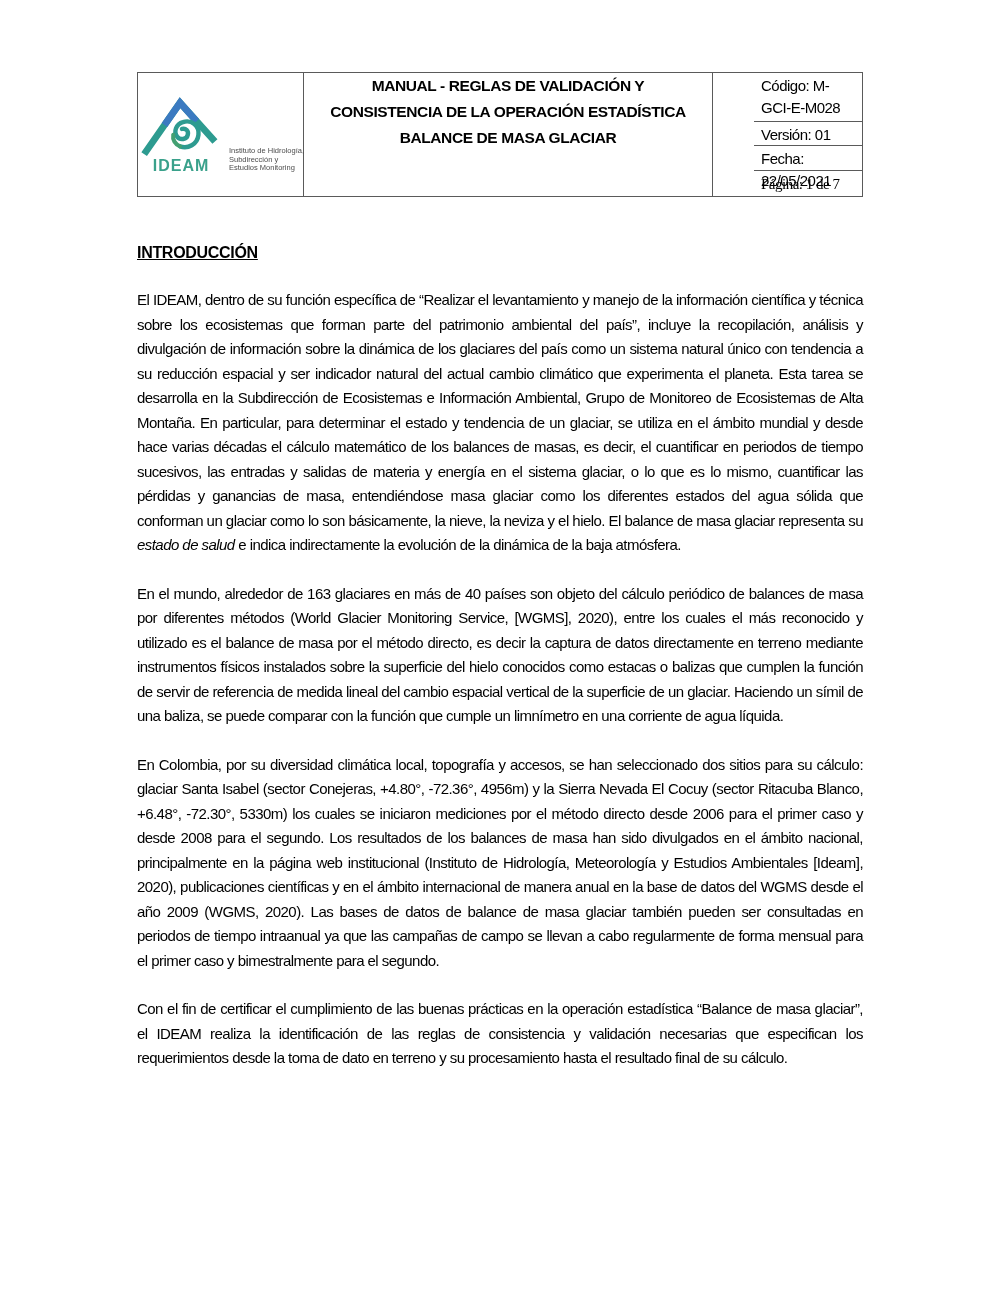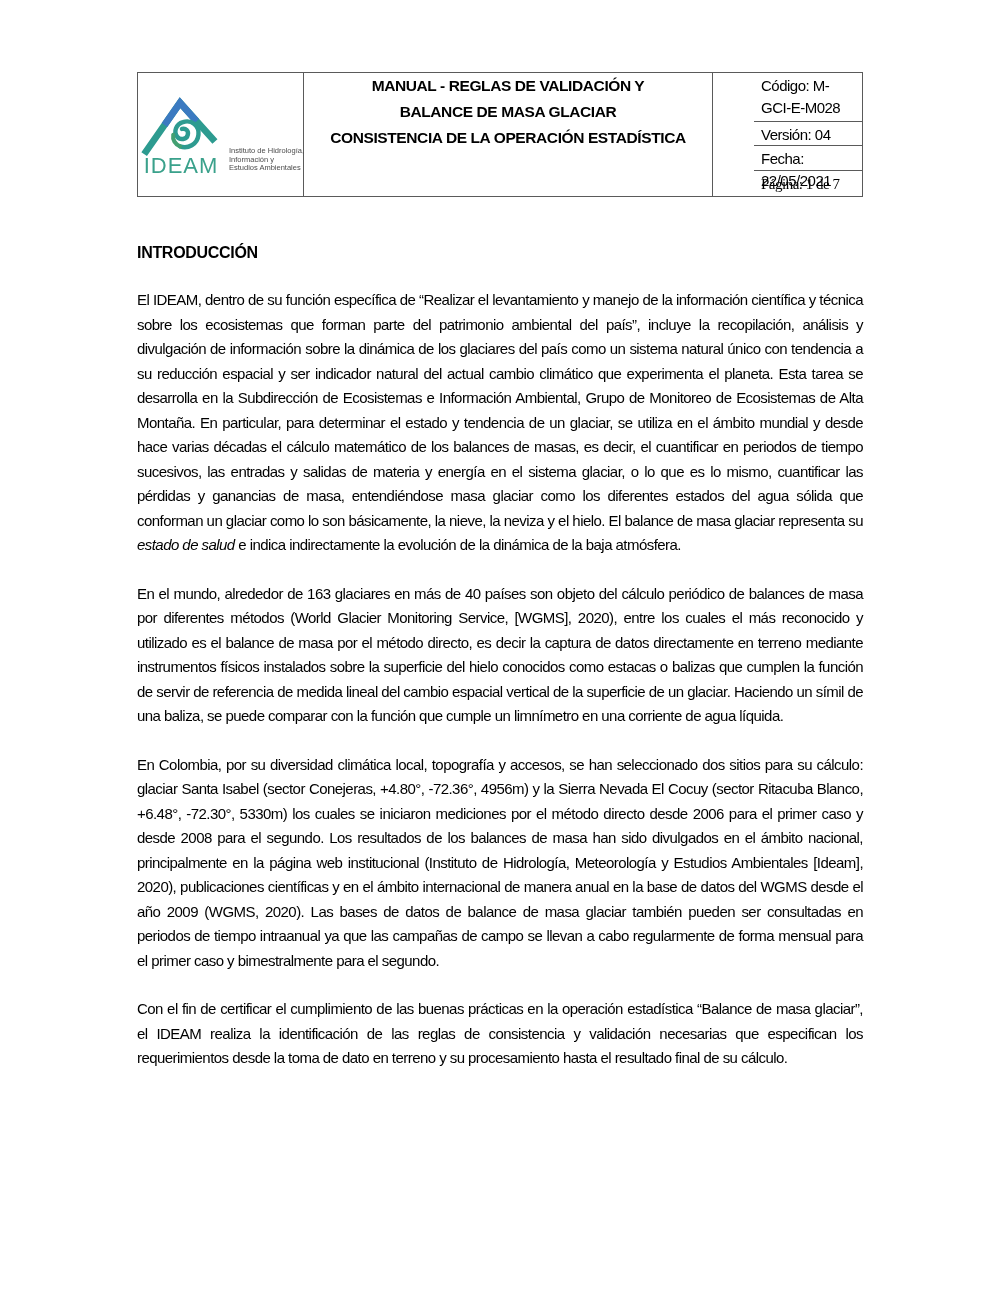--- a/index.html
+++ b/index.html
@@ -45,22 +45,22 @@
   .logo-wrap {
     display: flex;
     align-items: flex-end;
   }
   .logo-left {
     display: flex;
     flex-direction: column;
     align-items: center;
   }
   .logo-acronym {
-    font-size: 22px;
-    font-weight: normal;
+    font-size: 16px;
+    font-weight: bold;
     color: #3aa18b;
     letter-spacing: 1px;
     line-height: 20px;
     margin-top: -2px;
   }
   .logo-org {
     font-size: 7.5px;
     font-weight: normal;
     color: #4d4d4d;
     line-height: 8.5px;
@@ -100,20 +100,21 @@
     border-bottom: none;
     font-family: Liberation Serif, serif;
   }
 
   
   .section-heading {
     margin: 47px 0 26px 0;
     font-size: 16px;
     font-weight: bold;
     letter-spacing: -0.3px;
+    text-decoration: underline;
   }
   .body-text p {
     margin: 0 0 24px 0;
     font-size: 15px;
     letter-spacing: -0.55px;
     line-height: 24.5px;
     text-align: justify;
   }
   .body-text em {
   }
@@ -135,35 +136,35 @@
 
               <path d="M28,32 L44,9 L61,28" fill="none" stroke="#3b7ac1" stroke-width="7" stroke-linejoin="miter"></path>
 
               <path d="M46,36 c4,-1 7,2 6,6 c-1,5 -8,6 -11,2 c-4,-5 -1,-13 6,-15 c9,-3 17,4 16,13 c-1,10 -11,15 -19,12" fill="none" stroke="#2d9b90" stroke-width="4.6" stroke-linecap="round"></path>
               <path d="M44,54 c-5,-2 -8,-7 -7,-12" fill="none" stroke="#43a072" stroke-width="4.2" stroke-linecap="round"></path>
             </svg>
             <div class="logo-acronym">IDEAM</div>
           </div>
           <div class="logo-org">
             <div>Instituto de Hidrología,</div>
-            <div>Información y</div>
-            <div>Estudios Ambientales</div>
+            <div>Subdirección y</div>
+            <div>Estudios Monitoring</div>
           </div>
         </div>
       </div>
 
       <div class="cell title-cell">
         <div class="title-line">MANUAL - REGLAS DE VALIDACIÓN Y</div>
+        <div class="title-line">CONSISTENCIA DE LA OPERACIÓN ESTADÍSTICA</div>
         <div class="title-line">BALANCE DE MASA GLACIAR</div>
-        <div class="title-line">CONSISTENCIA DE LA OPERACIÓN ESTADÍSTICA</div>
       </div>
 
       <div class="cell meta-cell">
         <div class="meta-row">Código: M-GCI-E-M028</div>
-        <div class="meta-row">Versión: 04</div>
+        <div class="meta-row">Versión: 01</div>
         <div class="meta-row">Fecha: 22/05/2021</div>
         <div class="meta-row">Página: 1 de 7</div>
       </div>
     </div>
 
     <div class="section-heading">INTRODUCCIÓN</div>
 
     <div class="body-text">
       <p><span>El IDEAM, dentro de su función específica de “Realizar el levantamiento y manejo de la información científica y técnica sobre los ecosistemas que forman parte del patrimonio ambiental del país”, incluye la recopilación, análisis y divulgación de información sobre la dinámica de los glaciares del país como un sistema natural único con tendencia a su reducción espacial y ser indicador natural del actual cambio climático que experimenta el planeta. Esta tarea se desarrolla en la Subdirección de Ecosistemas e Información Ambiental, Grupo de Monitoreo de Ecosistemas de Alta Montaña. En particular, para determinar el estado y tendencia de un glaciar, se utiliza en el ámbito mundial y desde hace varias décadas el cálculo matemático de los balances de masas, es decir, el cuantificar en periodos de tiempo sucesivos, las entradas y salidas de materia y energía en el sistema glaciar, o lo que es lo mismo, cuantificar las pérdidas y ganancias de masa, entendiéndose masa glaciar como los diferentes estados del agua sólida que conforman un glaciar como lo son básicamente, la nieve, la neviza y el hielo. El balance de masa glaciar representa su </span><em>estado de salud</em><span> e indica indirectamente la evolución de la dinámica de la baja atmósfera.</span></p>
 

